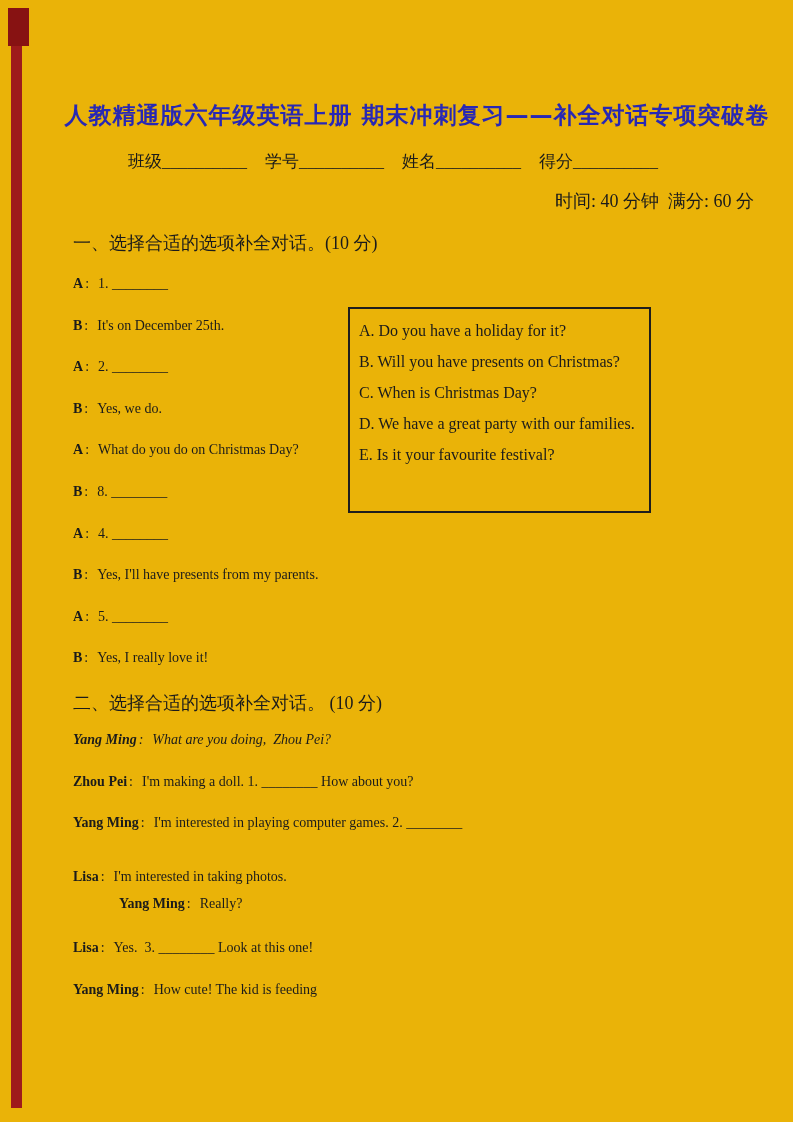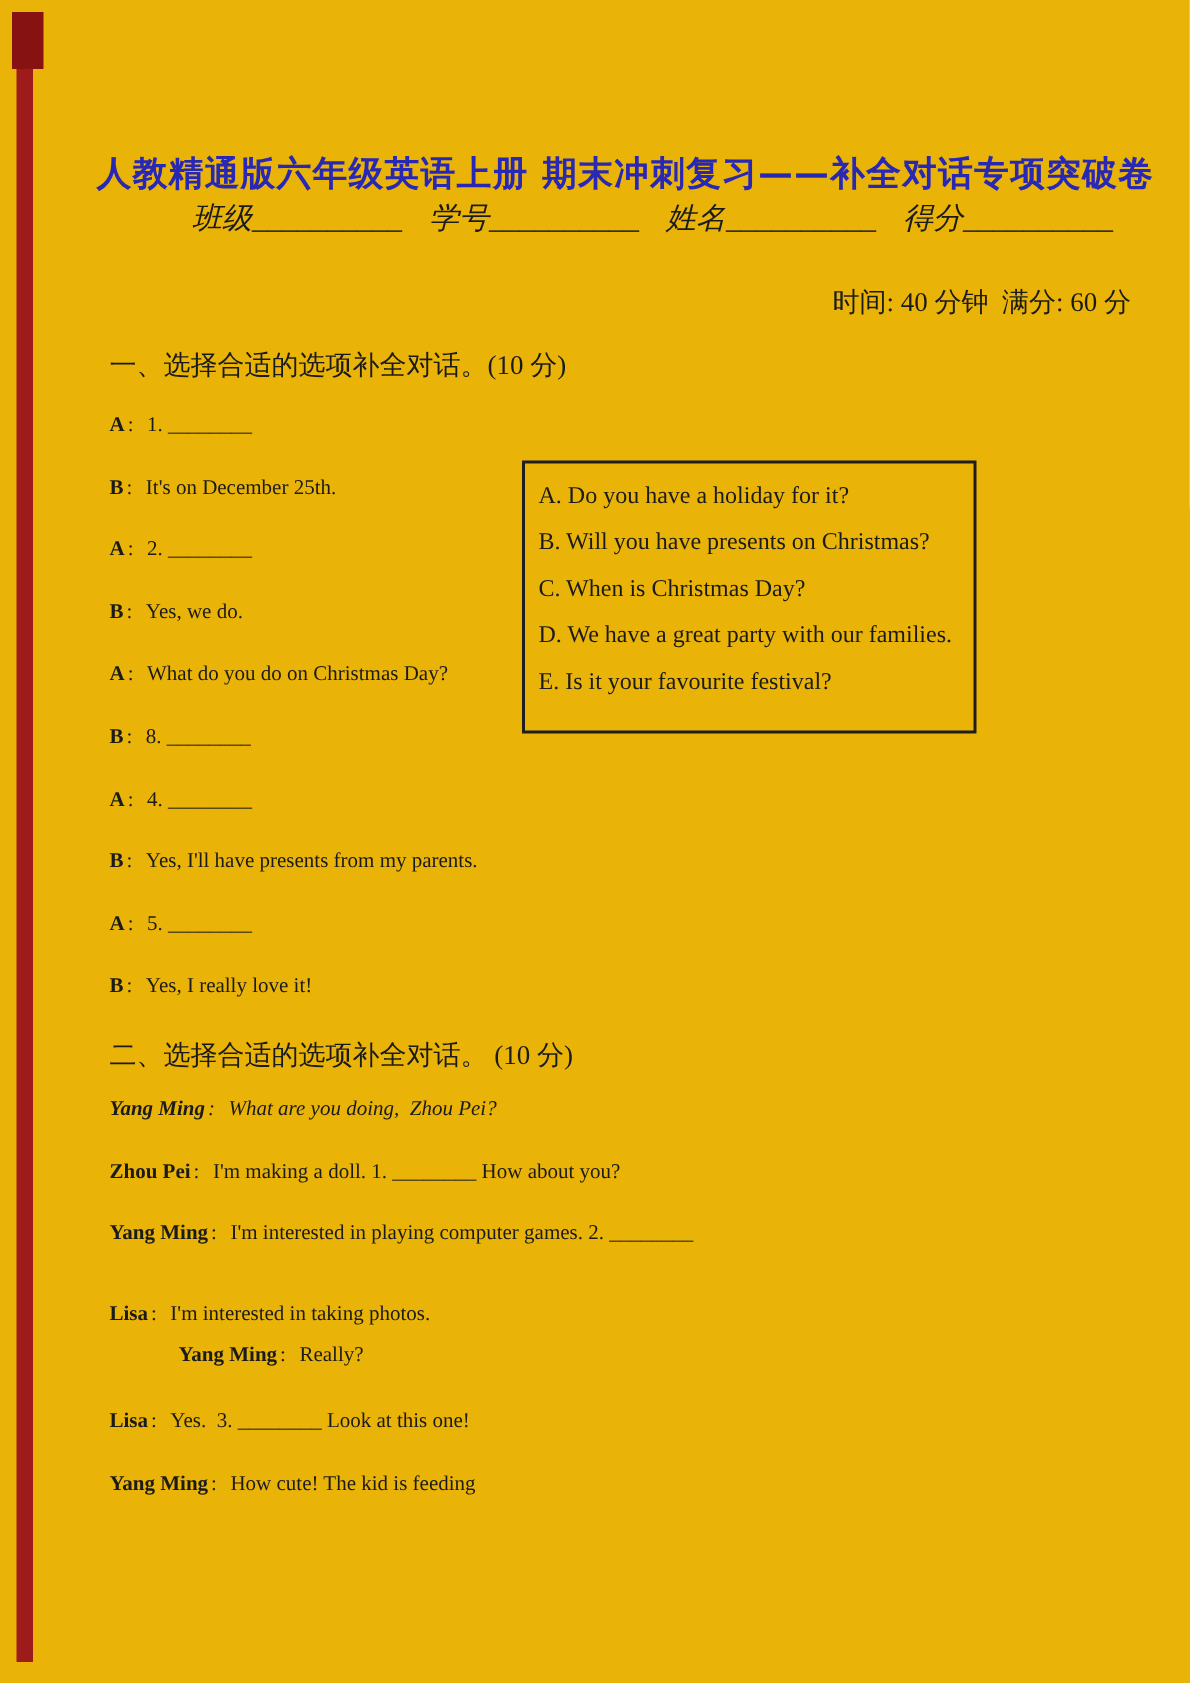--- a/index.html
+++ b/index.html
@@ -18,41 +18,41 @@
   .red-strip{position:absolute;left:11px;top:46px;width:11px;height:1062px;background:#9e1b1b;}
 
   .doc-title{
     position:absolute;left:0;top:100px;width:100%;
     text-align:center;
     font-family:"DejaVu Sans","Liberation Sans",sans-serif;
     font-weight:bold;font-size:23px;letter-spacing:1px;
     color:#2828b4;white-space:pre;
   }
   .form-line{
-    position:absolute;left:128px;top:132px;
+    position:absolute;left:128px;top:150px;
     display:flex;gap:18px;
-    font-size:20px;white-space:pre;font-style:italic;
+    font-size:17px;white-space:pre;
   }
   .form-field{white-space:pre;}
   .meta-line{
     position:absolute;right:80px;top:189px;
     font-size:18px;white-space:pre;
   }
   .sec-heading{
     position:absolute;left:73px;
     font-size:18px;white-space:pre;
   }
   .dline{
     position:absolute;left:73px;
     font-size:14px;white-space:pre;
   }
   .dline .spk{font-weight:bold;}
   .dline .colon{margin:0 9px 0 2px;}
   .options-box{
-    position:absolute;left:348px;top:307px;width:303px;height:182px;
+    position:absolute;left:348px;top:307px;width:303px;height:206px;
     border:2px solid #1e1e1e;box-sizing:border-box;
     padding:6px 4px 0 9px;
   }
   .options-box .opt{
     font-size:16px;line-height:31px;white-space:pre;
   }
 </style>
 </head>
 <body>
 

